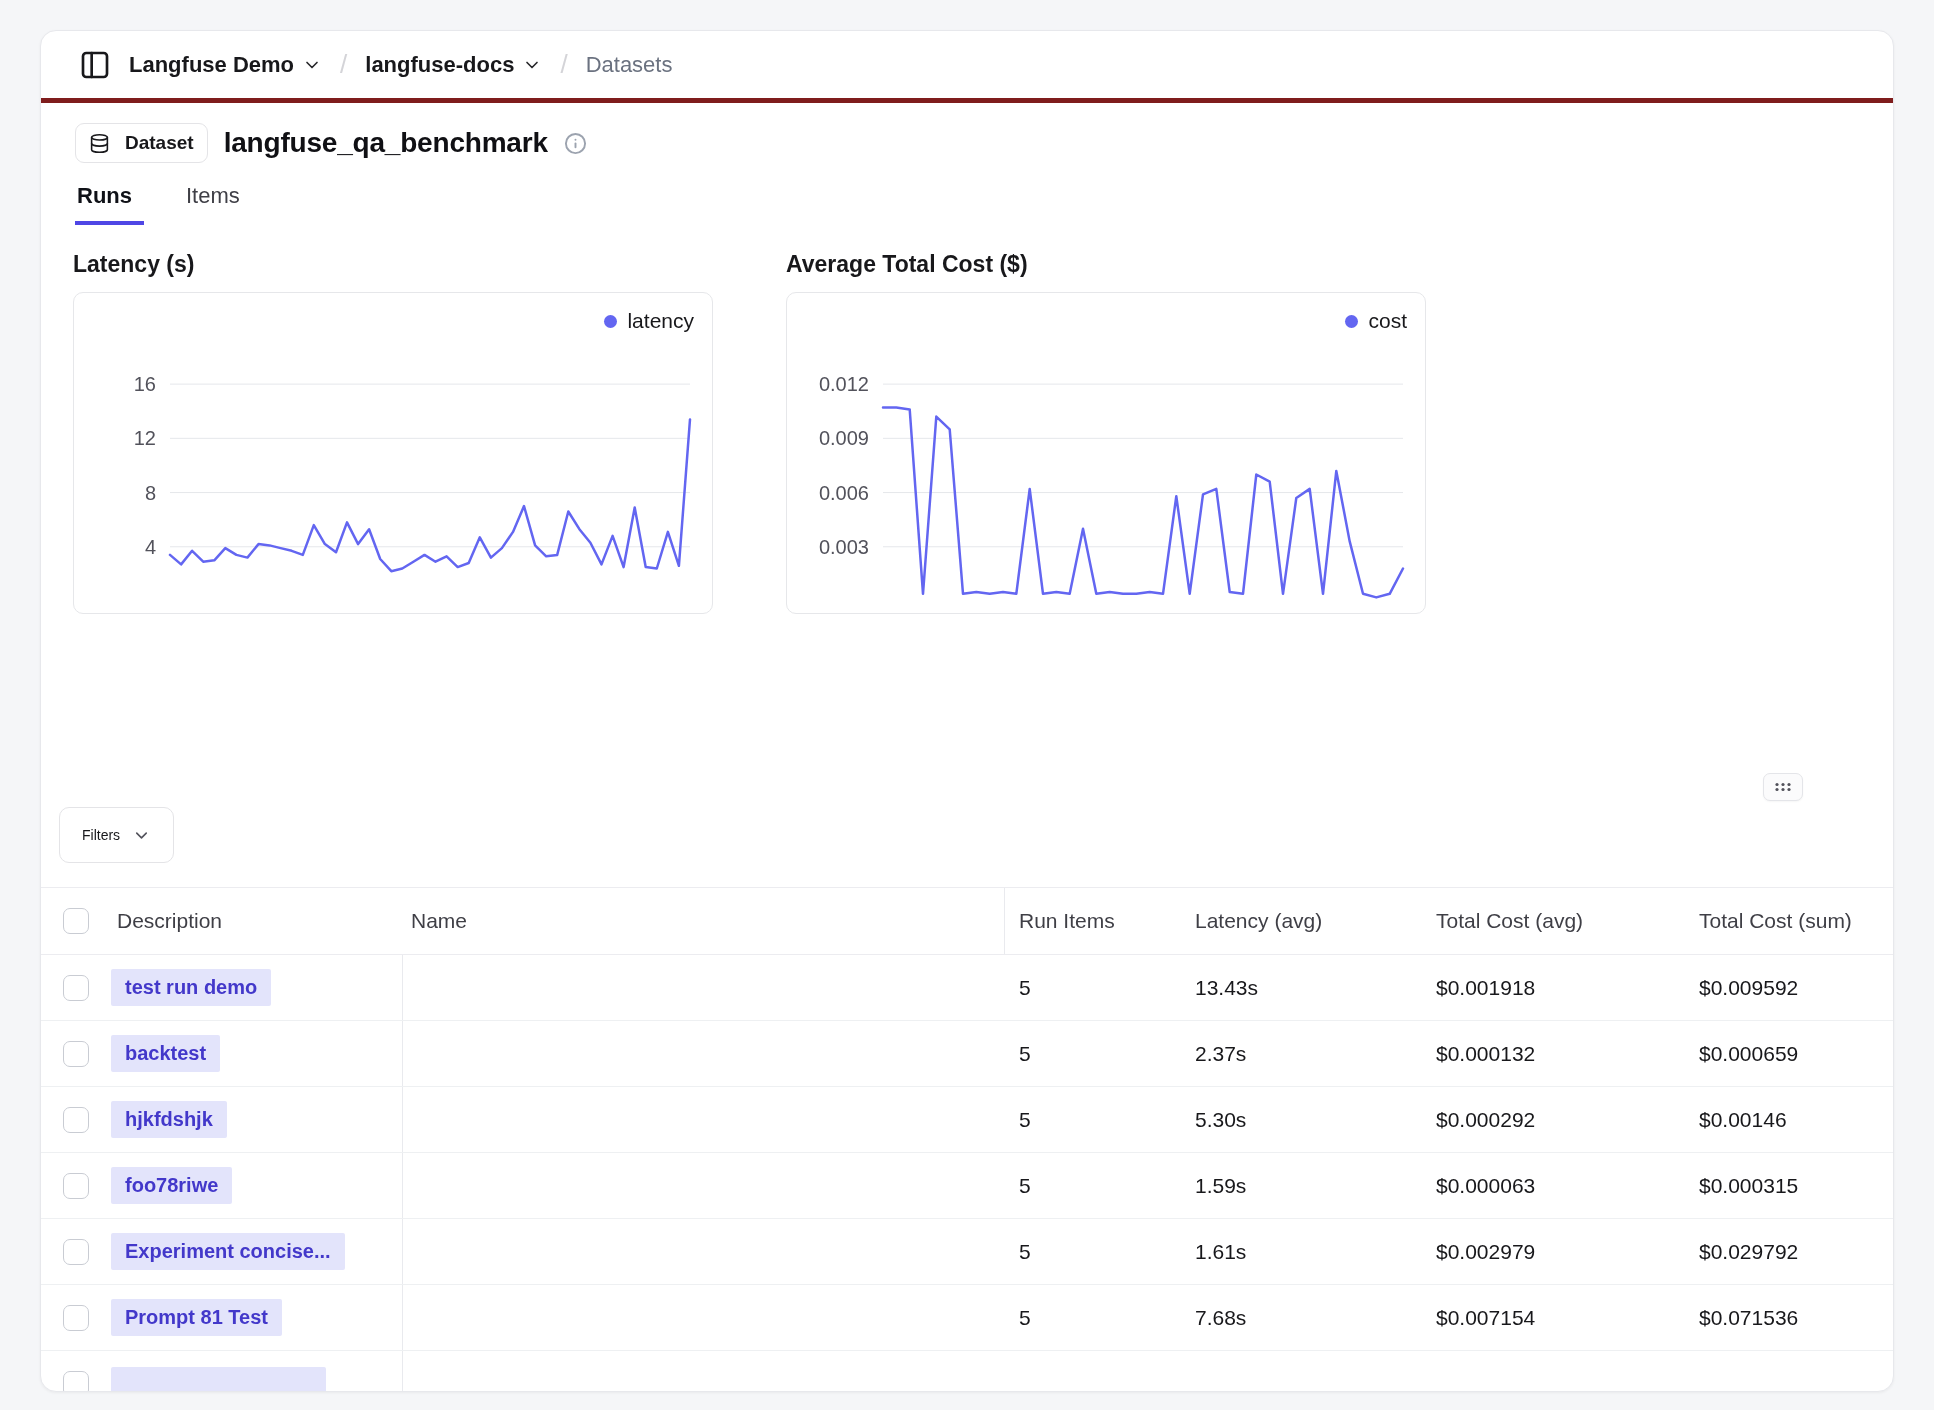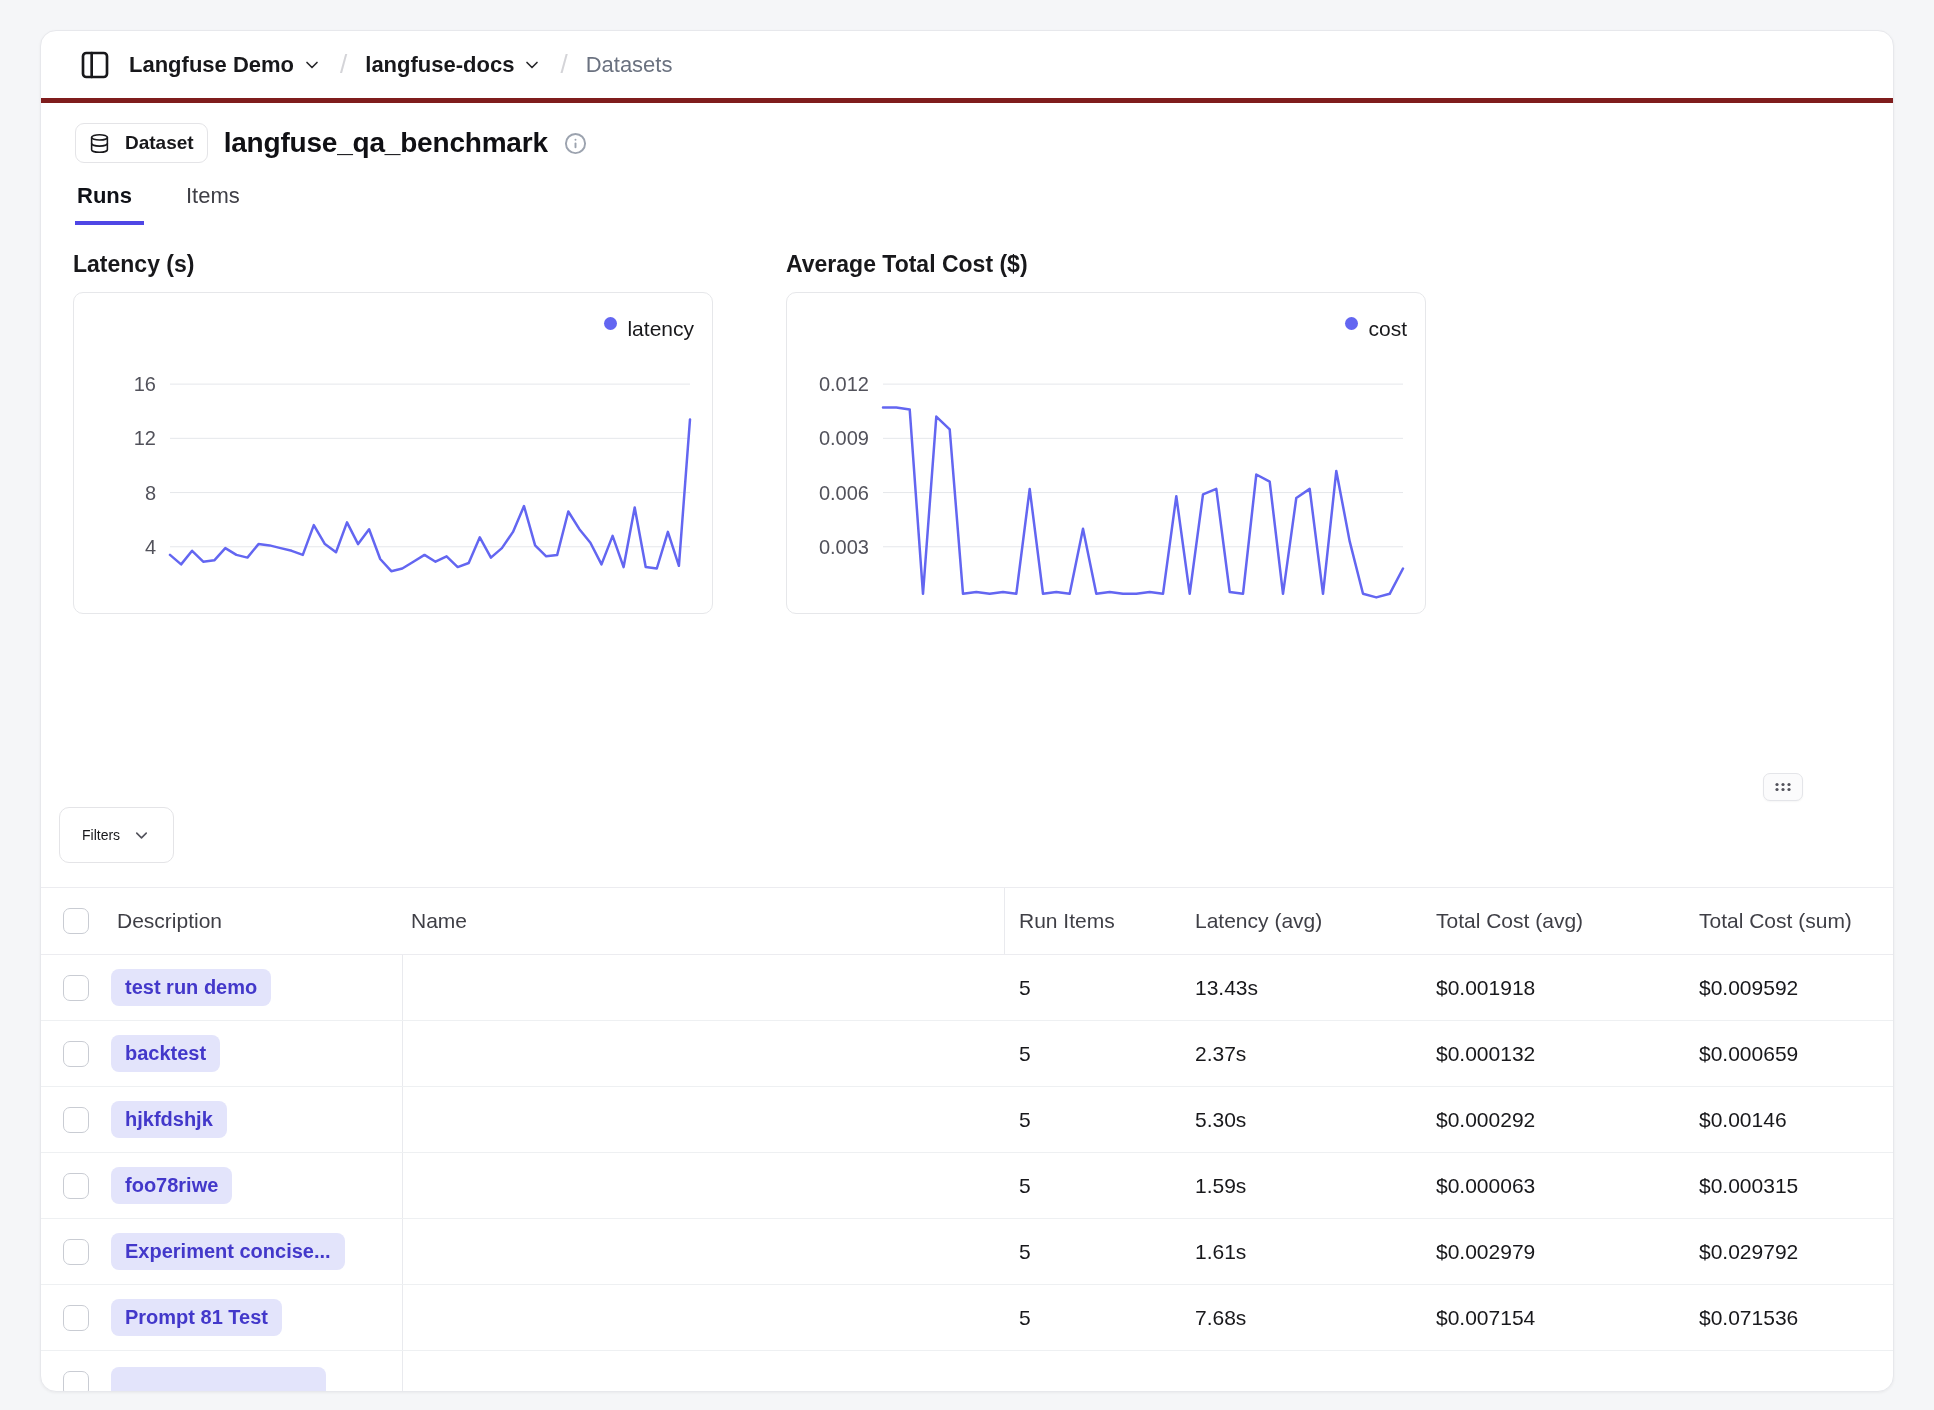--- a/index.html
+++ b/index.html
@@ -80,22 +80,22 @@
   .chart-title { font-size: 23px; font-weight: 600; color: #18181b; margin-bottom: 14px; }
   .chart-card {
     position: relative;
     width: 640px; height: 322px;
     border: 1px solid #e6e7ea; border-radius: 10px;
     background: #fff;
     overflow: hidden;
   }
   .plot { position: absolute; inset: 0; width: 100%; height: 100%; }
   .legend {
-    position: absolute; top: 24px; right: 18px;
-    display: flex; align-items: flex-start; gap: 10px;
+    position: absolute; top: 16px; right: 18px;
+    display: flex; align-items: center; gap: 10px;
     font-size: 21px; color: #18181b;
   }
   .legend-dot { width: 13px; height: 13px; border-radius: 50%; background: var(--accent, #6366f1); }
   .spacer { height: 193px; position: relative; }
   .drag-handle {
     position: absolute; top: 159px; right: 90px;
     width: 40px; height: 28px;
     border: 1px solid #e4e5e9; border-radius: 7px;
     background: #fbfbfc;
     display: flex; align-items: center; justify-content: center;
@@ -138,21 +138,21 @@
   .checkbox {
     width: 26px; height: 26px;
     border: 1.5px solid #c9ccd3; border-radius: 7px;
     background: #fff; display: inline-block; cursor: pointer;
   }
   .badge {
     display: inline-block;
     background: var(--badge-bg, #e3e4fb);
     color: var(--badge-text, #4338ca);
     font-weight: 600; font-size: 20px; line-height: 1.05;
-    padding: 8px 14px; border-radius: 8px;
+    padding: 8px 14px; border-radius: 2px;
     max-width: 100%; overflow: hidden; text-overflow: ellipsis; white-space: nowrap;
     cursor: pointer;
   }
   .trow.partial { height: 60px; border-bottom: none; align-items: start; }
   .trow.partial .c-name { align-items: flex-start; padding-top: 16px; border-right: 1px solid #e9eaee; }
   .trow.partial .c-check { align-items: flex-start; padding-top: 20px; }
   .badge.stub { width: 215px; height: 36px; }
 </style>
 </head>
 <body>

